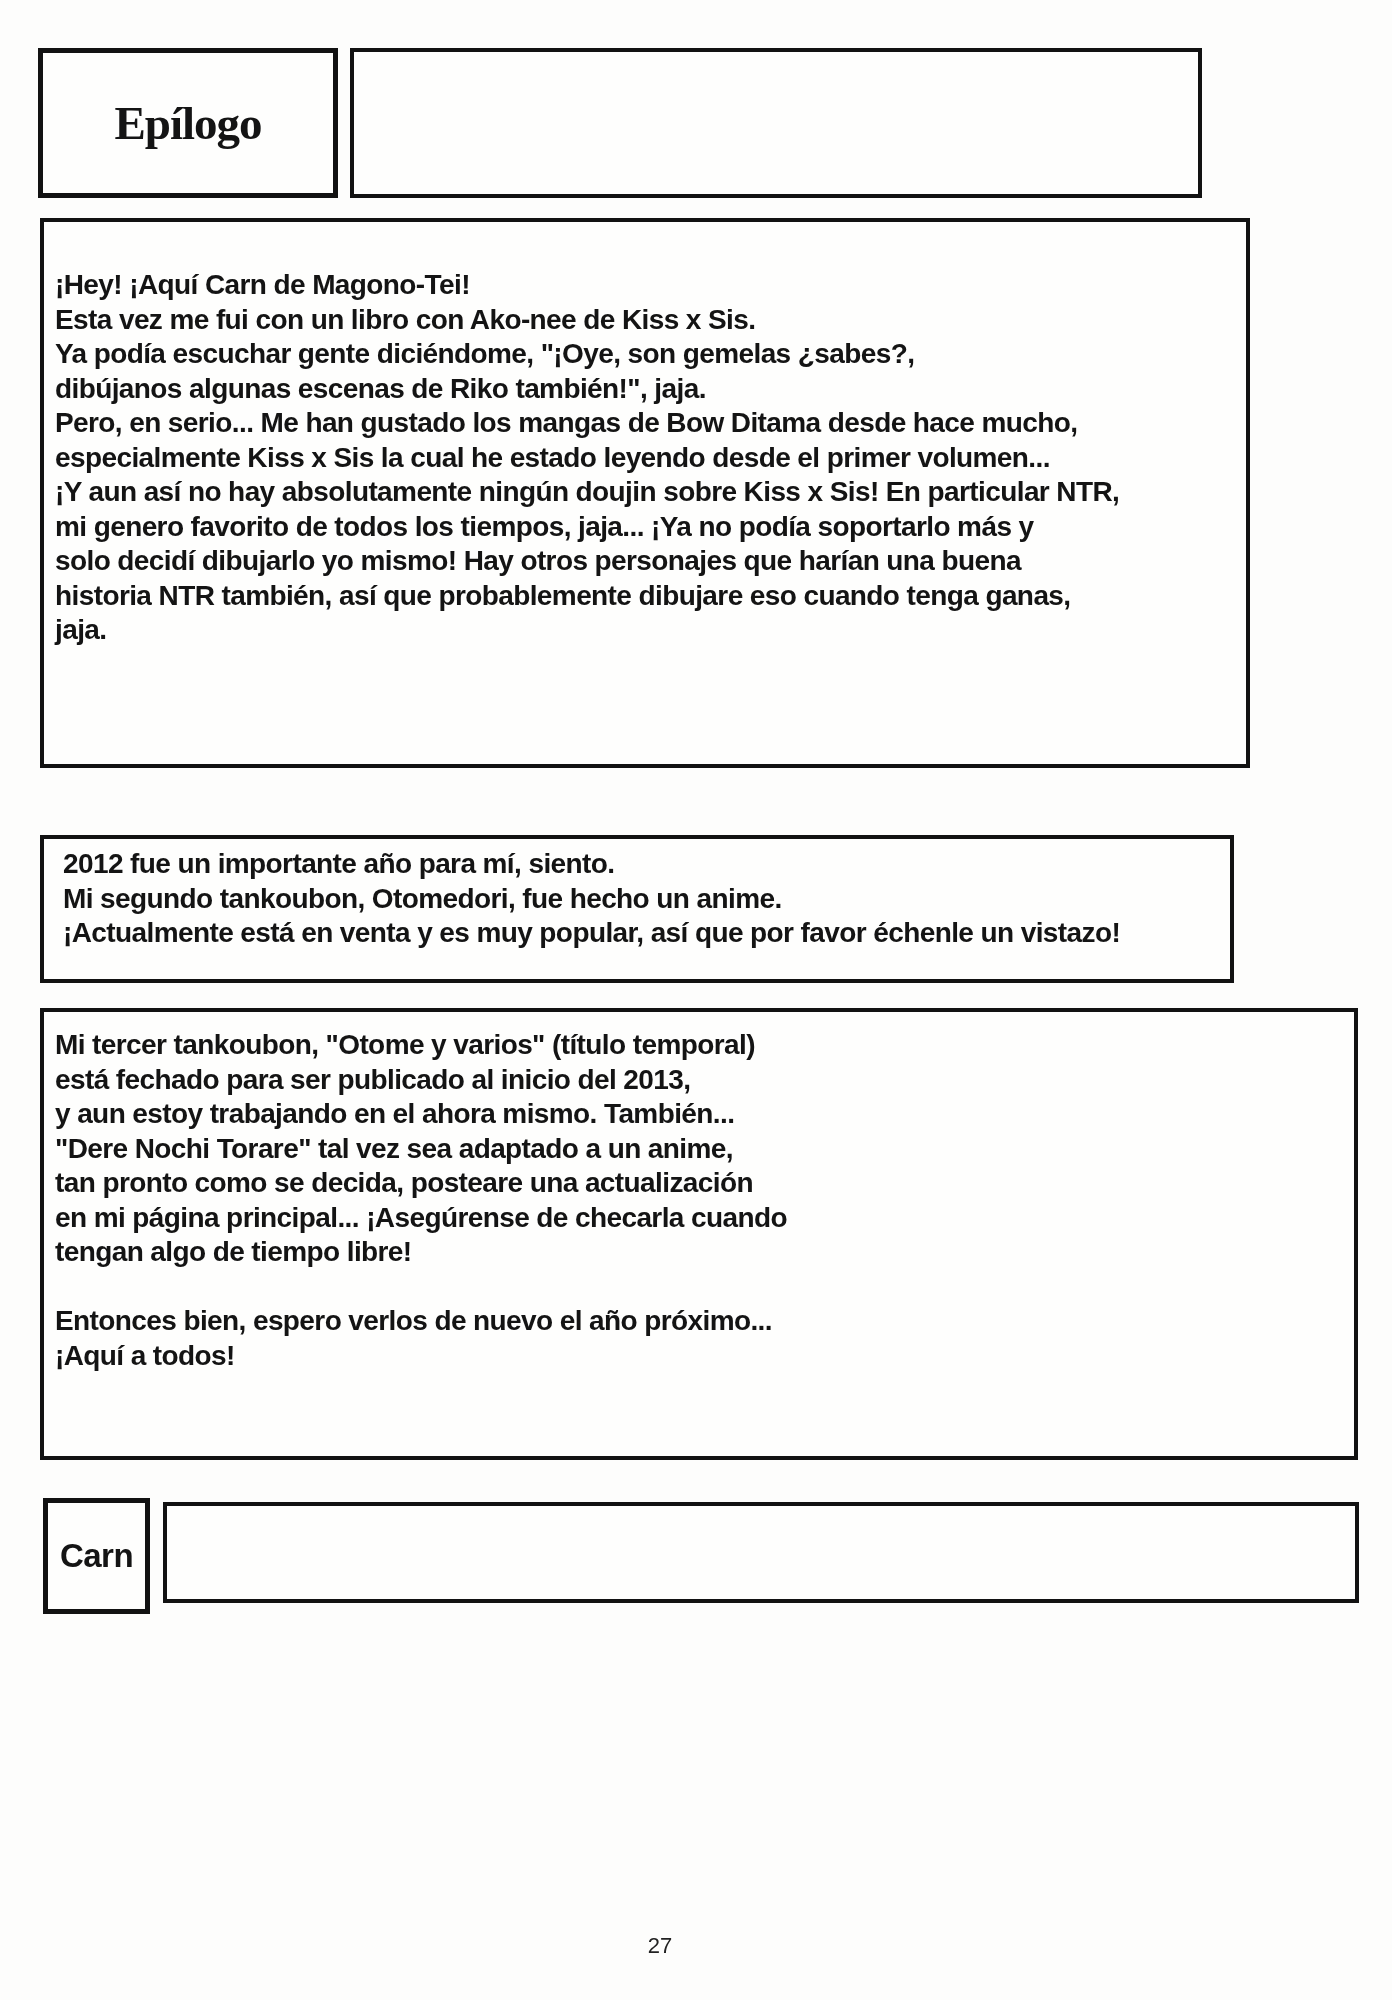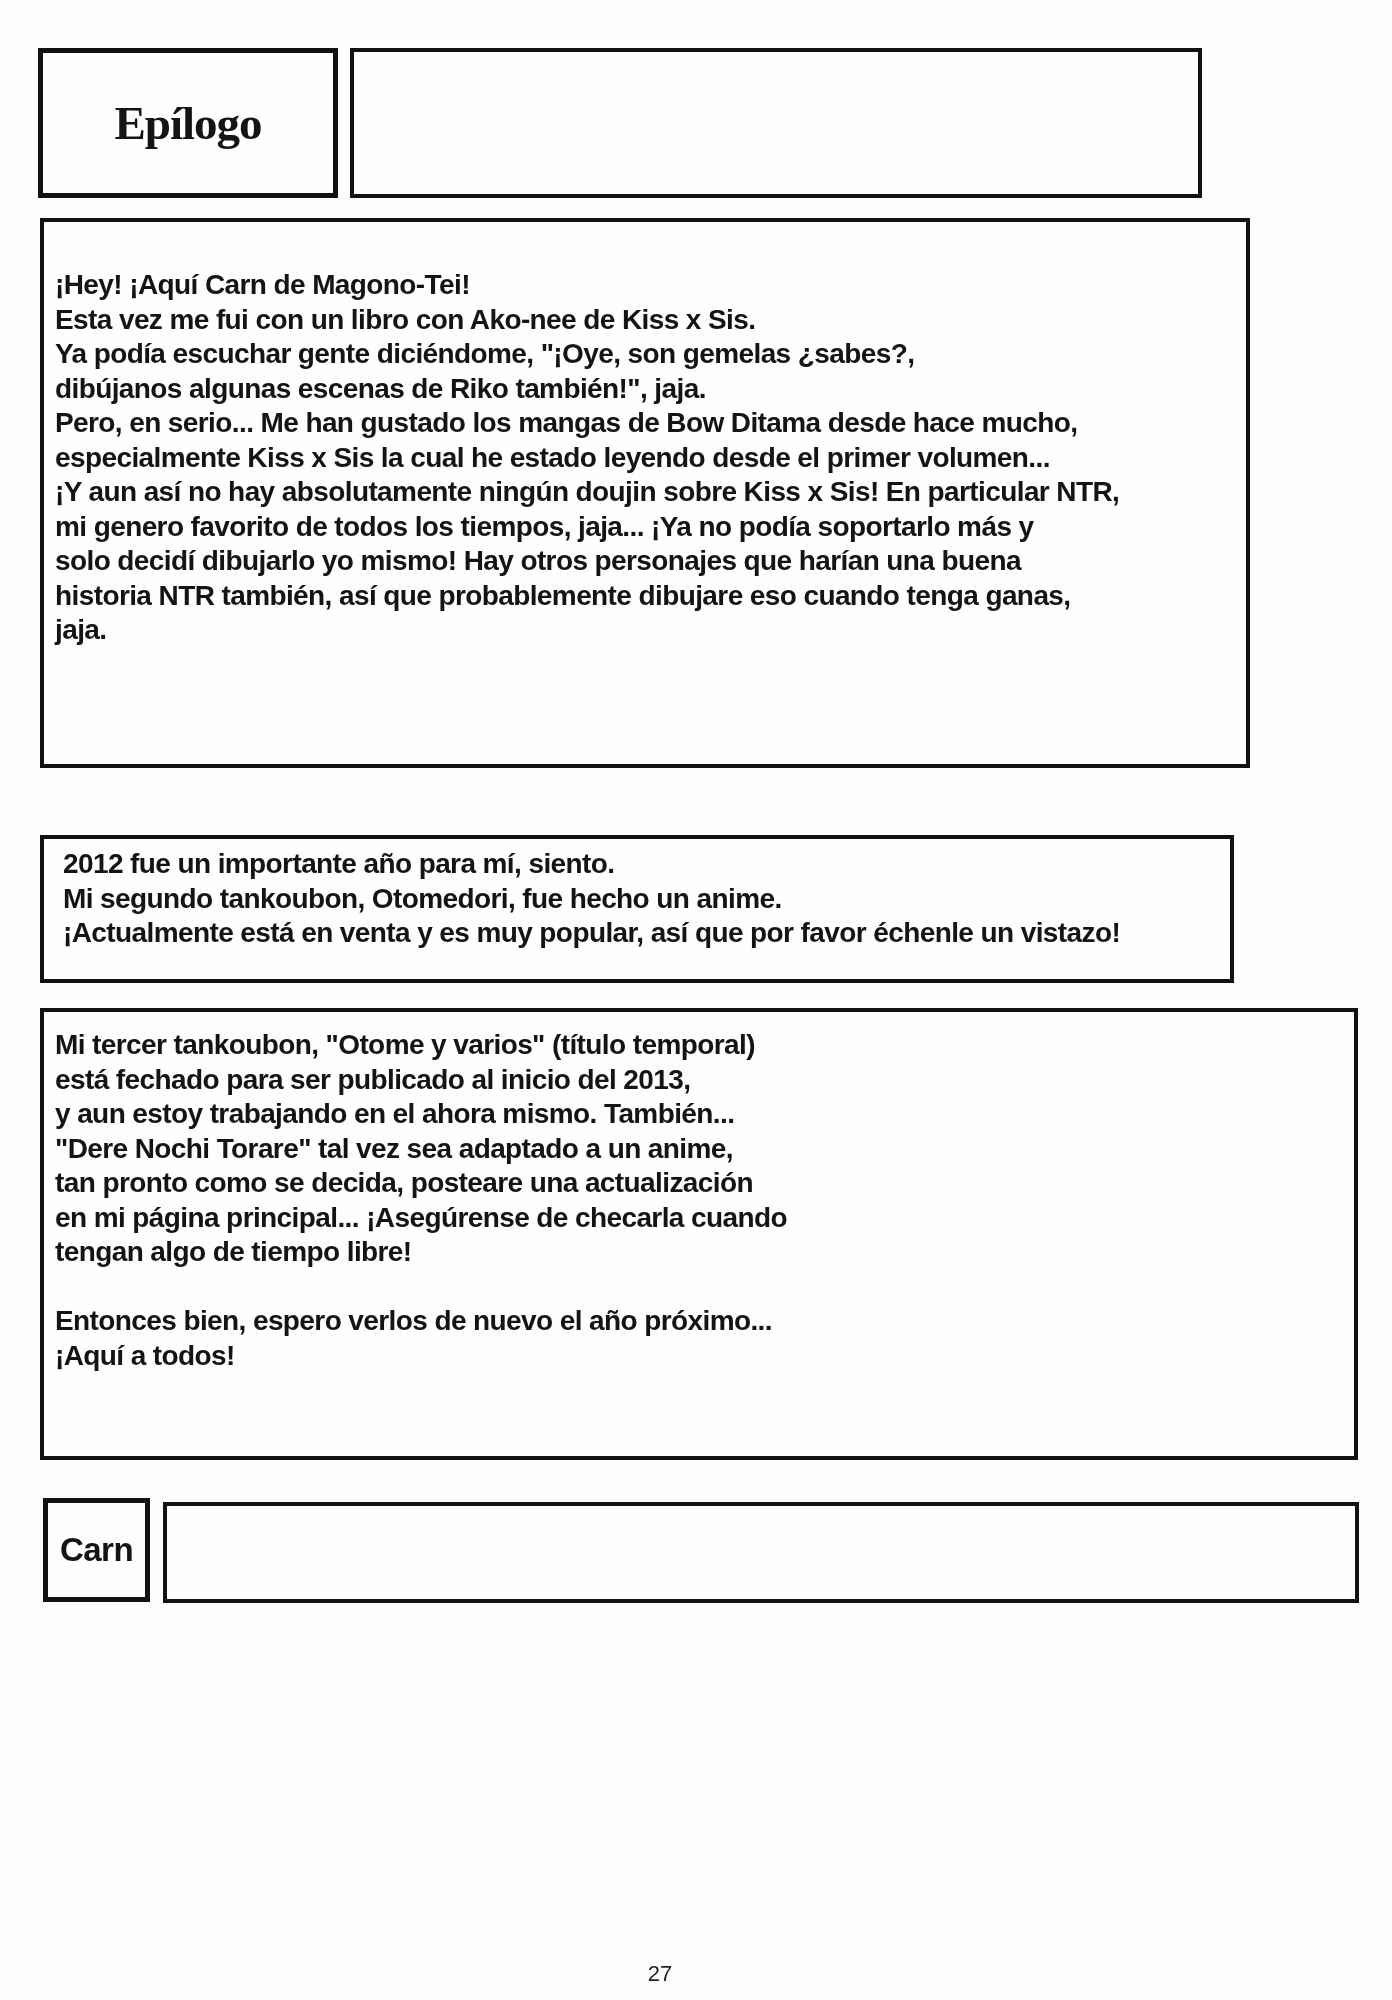--- a/index.html
+++ b/index.html
@@ -62,21 +62,21 @@
     font-weight: 700;
     font-stretch: condensed;
     letter-spacing: -0.6px;
     white-space: nowrap;
   }
   .para-gap {
     height: 34.5px;
   }
   .sig-box {
     left: 43px; top: 1498px;
-    width: 107px; height: 104px;
+    width: 107px; height: 116px;
     border-width: 5px;
     display: flex;
     align-items: center;
     justify-content: center;
   }
   .sig-name {
     font-size: 33px;
     font-weight: 700;
     font-stretch: condensed;
     letter-spacing: -0.5px;
@@ -87,21 +87,20 @@
   }
   .page-number {
     position: absolute;
     left: 630px; top: 1933px;
     width: 60px;
     text-align: center;
     font-size: 22px;
     font-weight: 400;
     font-stretch: condensed;
     color: #222;
-    margin-top: 28px;
   }
 </style>
 </head>
 <body>
 
 <div class="box title-box">
   <span class="page-title">Epílogo</span>
 </div>
 
 <div class="box header-blank"></div>

